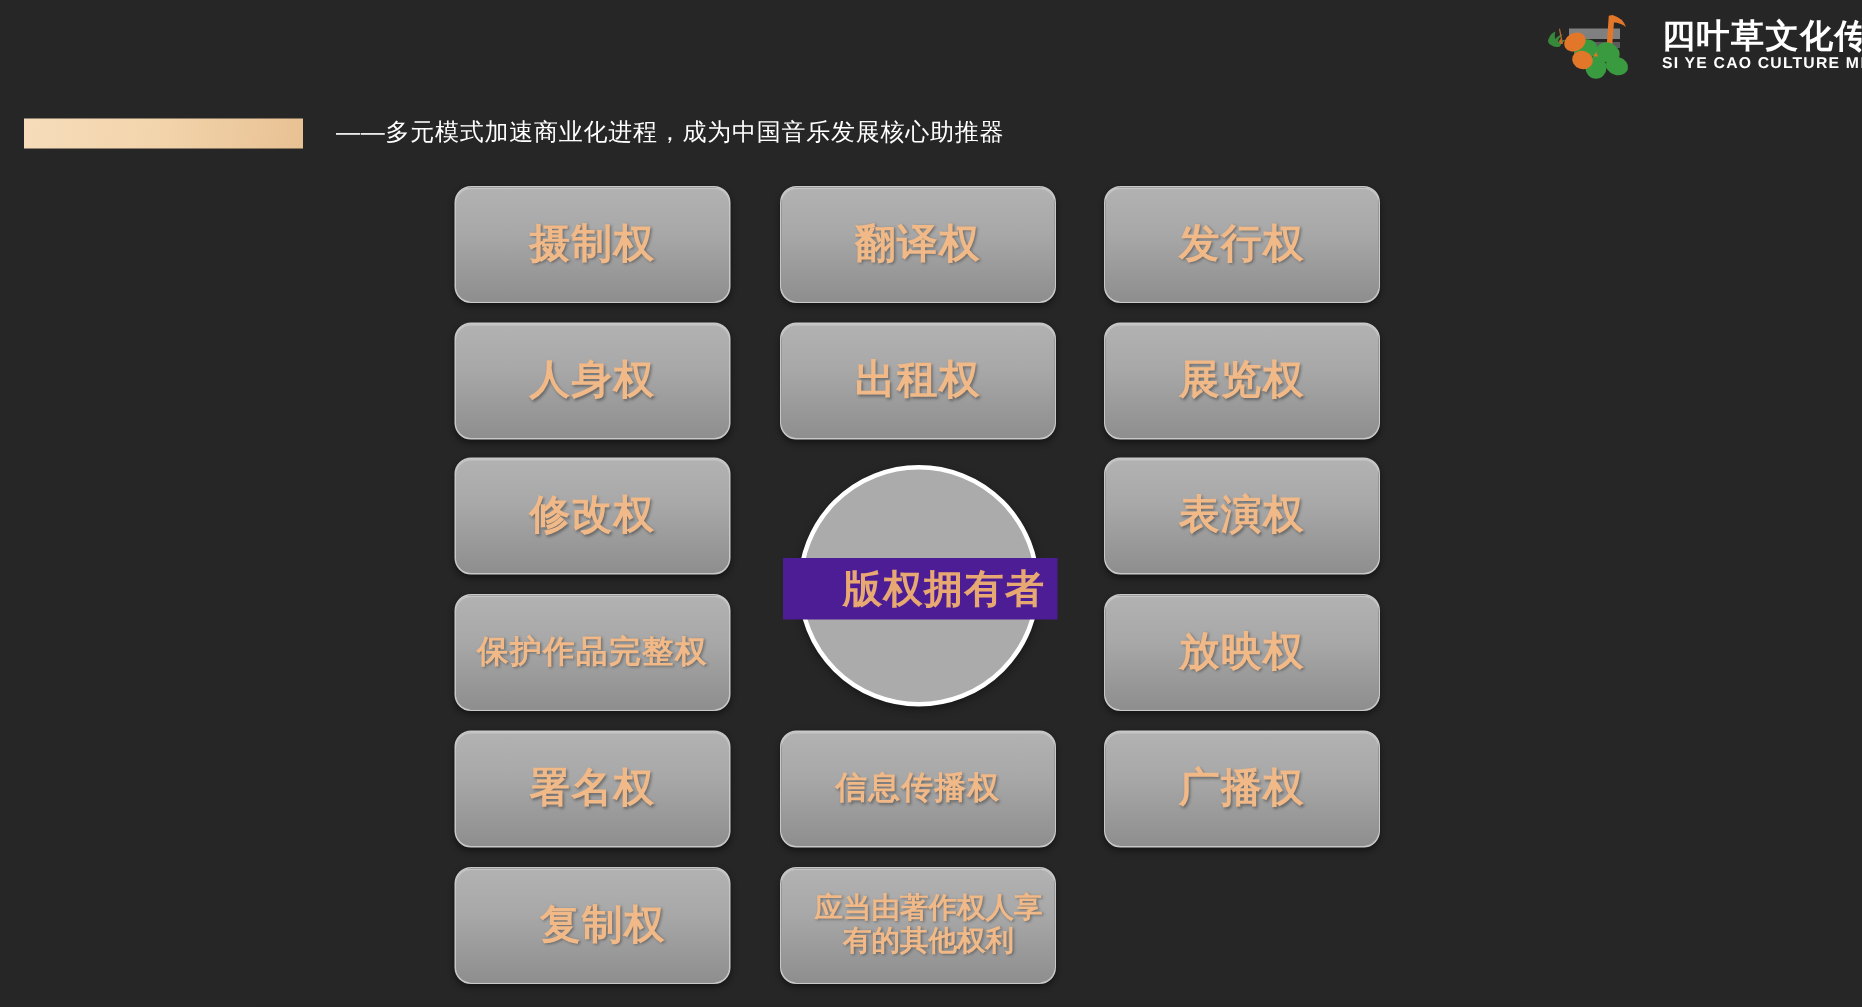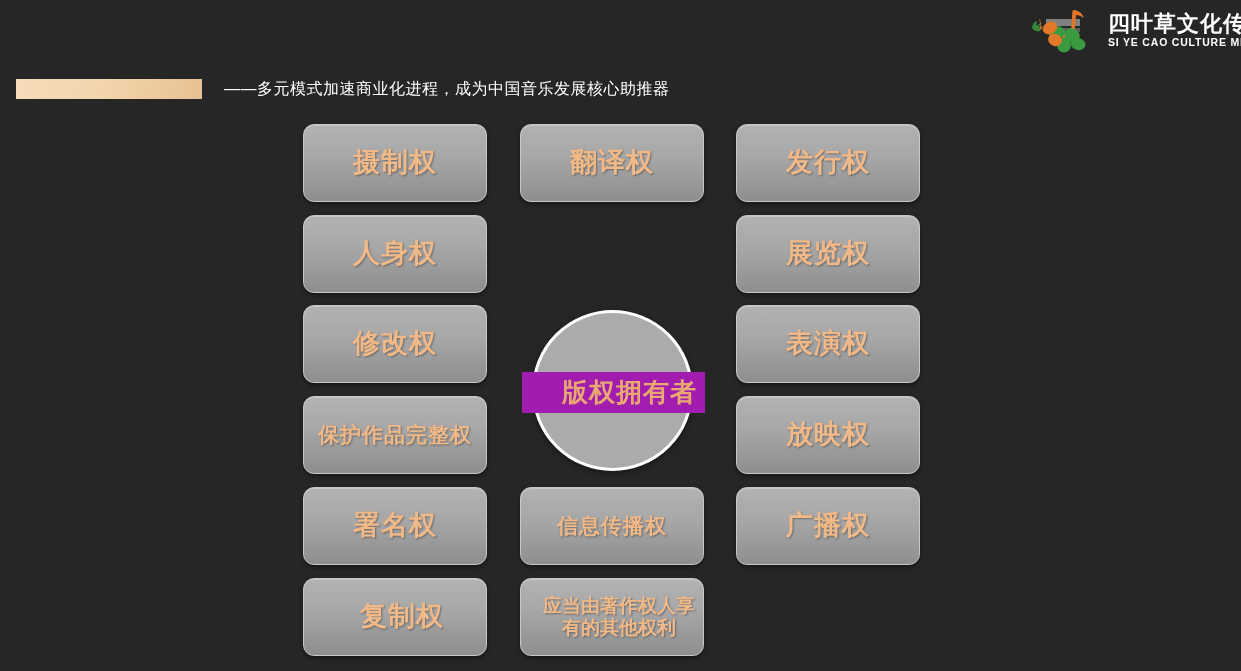--- a/index.html
+++ b/index.html
@@ -120,21 +120,21 @@
     width:161px; height:161px;
     border-radius:50%;
     background:#ababab;
     border:3px solid #ffffff;
     box-shadow:0 2px 6px rgba(0,0,0,0.4);
   }
   .center-band {
     position:absolute;
     left:522px; top:372px;
     width:183px; height:41px;
-    background:#a21caf;
+    background:#4c1d95;
     display:flex;
     align-items:center;
     justify-content:center;
     padding-left:32px;
   }
   .center-band span {
     font-size:26px;
     font-weight:bold;
     color:#e8a871;
     letter-spacing:1px;
@@ -184,20 +184,21 @@
   <div class="grid">
 
     <div class="tile c1 r1">摄制权</div>
     <div class="tile c1 r3">修改权</div>
     <div class="tile c1 r2">人身权</div>
     <div class="tile c1 r4 small">保护作品完整权</div>
     <div class="tile c1 r5">署名权</div>
     <div class="tile c1 r6">复制权</div>
 
     <div class="tile c2 r1">翻译权</div>
+    <div class="tile c2 r2">出租权</div>
     <div class="tile c2 r5 small">信息传播权</div>
     <div class="tile c2 r6 smaller">应当由著作权人享有的其他权利</div>
 
     <div class="tile c3 r1">发行权</div>
     <div class="tile c3 r2">展览权</div>
     <div class="tile c3 r3">表演权</div>
     <div class="tile c3 r4">放映权</div>
     <div class="tile c3 r5">广播权</div>
 
     <div class="center-node"></div>

